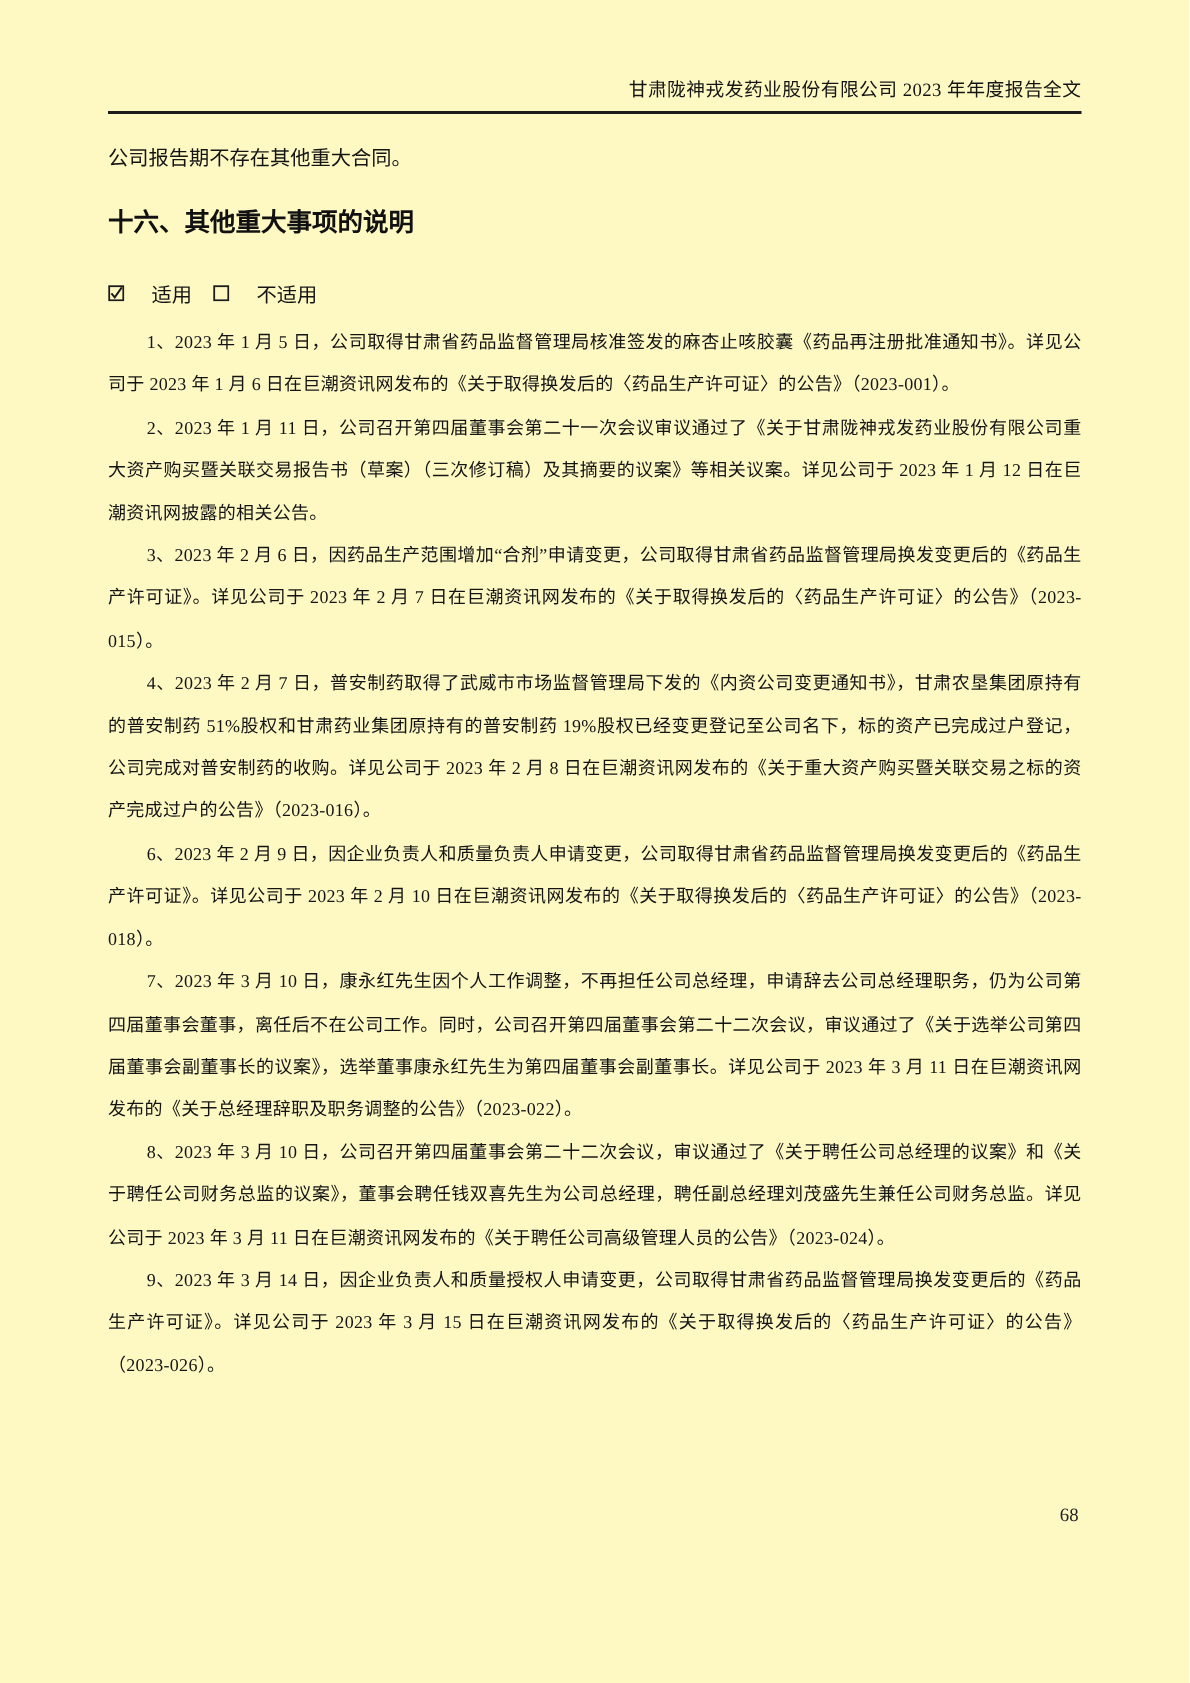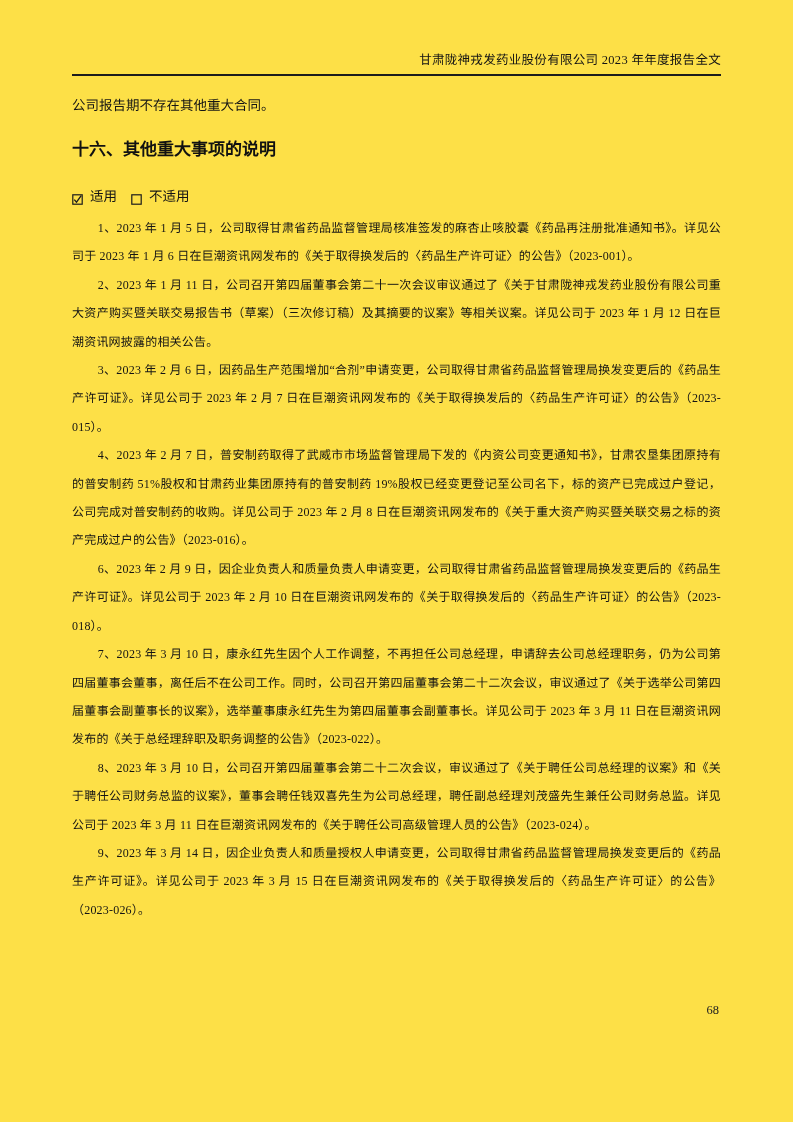--- a/index.html
+++ b/index.html
@@ -5,21 +5,21 @@
   html, body {
     margin: 0;
     padding: 0;
     background: #ffffff;
   }
   .page {
     position: relative;
     width: 793px;
     height: 1122px;
     box-sizing: border-box;
-    background: #fde047;
+    background: #fef9c3;
     color: #141414;
     font-family: "Liberation Serif", "DejaVu Serif", serif;
     padding: 52px 72px 0 72px;
     overflow: hidden;
   }
   .doc-header {
     text-align: right;
     font-size: 12.5px;
     line-height: 16px;
     padding-bottom: 6px;
@@ -41,22 +41,22 @@
   }
   .apply-line {
     margin: 23px 0 0 0;
     display: flex;
     align-items: center;
     gap: 14px;
     font-size: 13.5px;
   }
   .apply-option {
     display: inline-flex;
-    align-items: flex-end;
-    gap: 7px;
+    align-items: center;
+    gap: 18px;
   }
   .checkbox {
     display: inline-block;
     width: 11px;
     height: 11px;
     line-height: 0;
   }
   .checkbox svg { display: block; }
   .body-text {
     margin-top: 9px;

